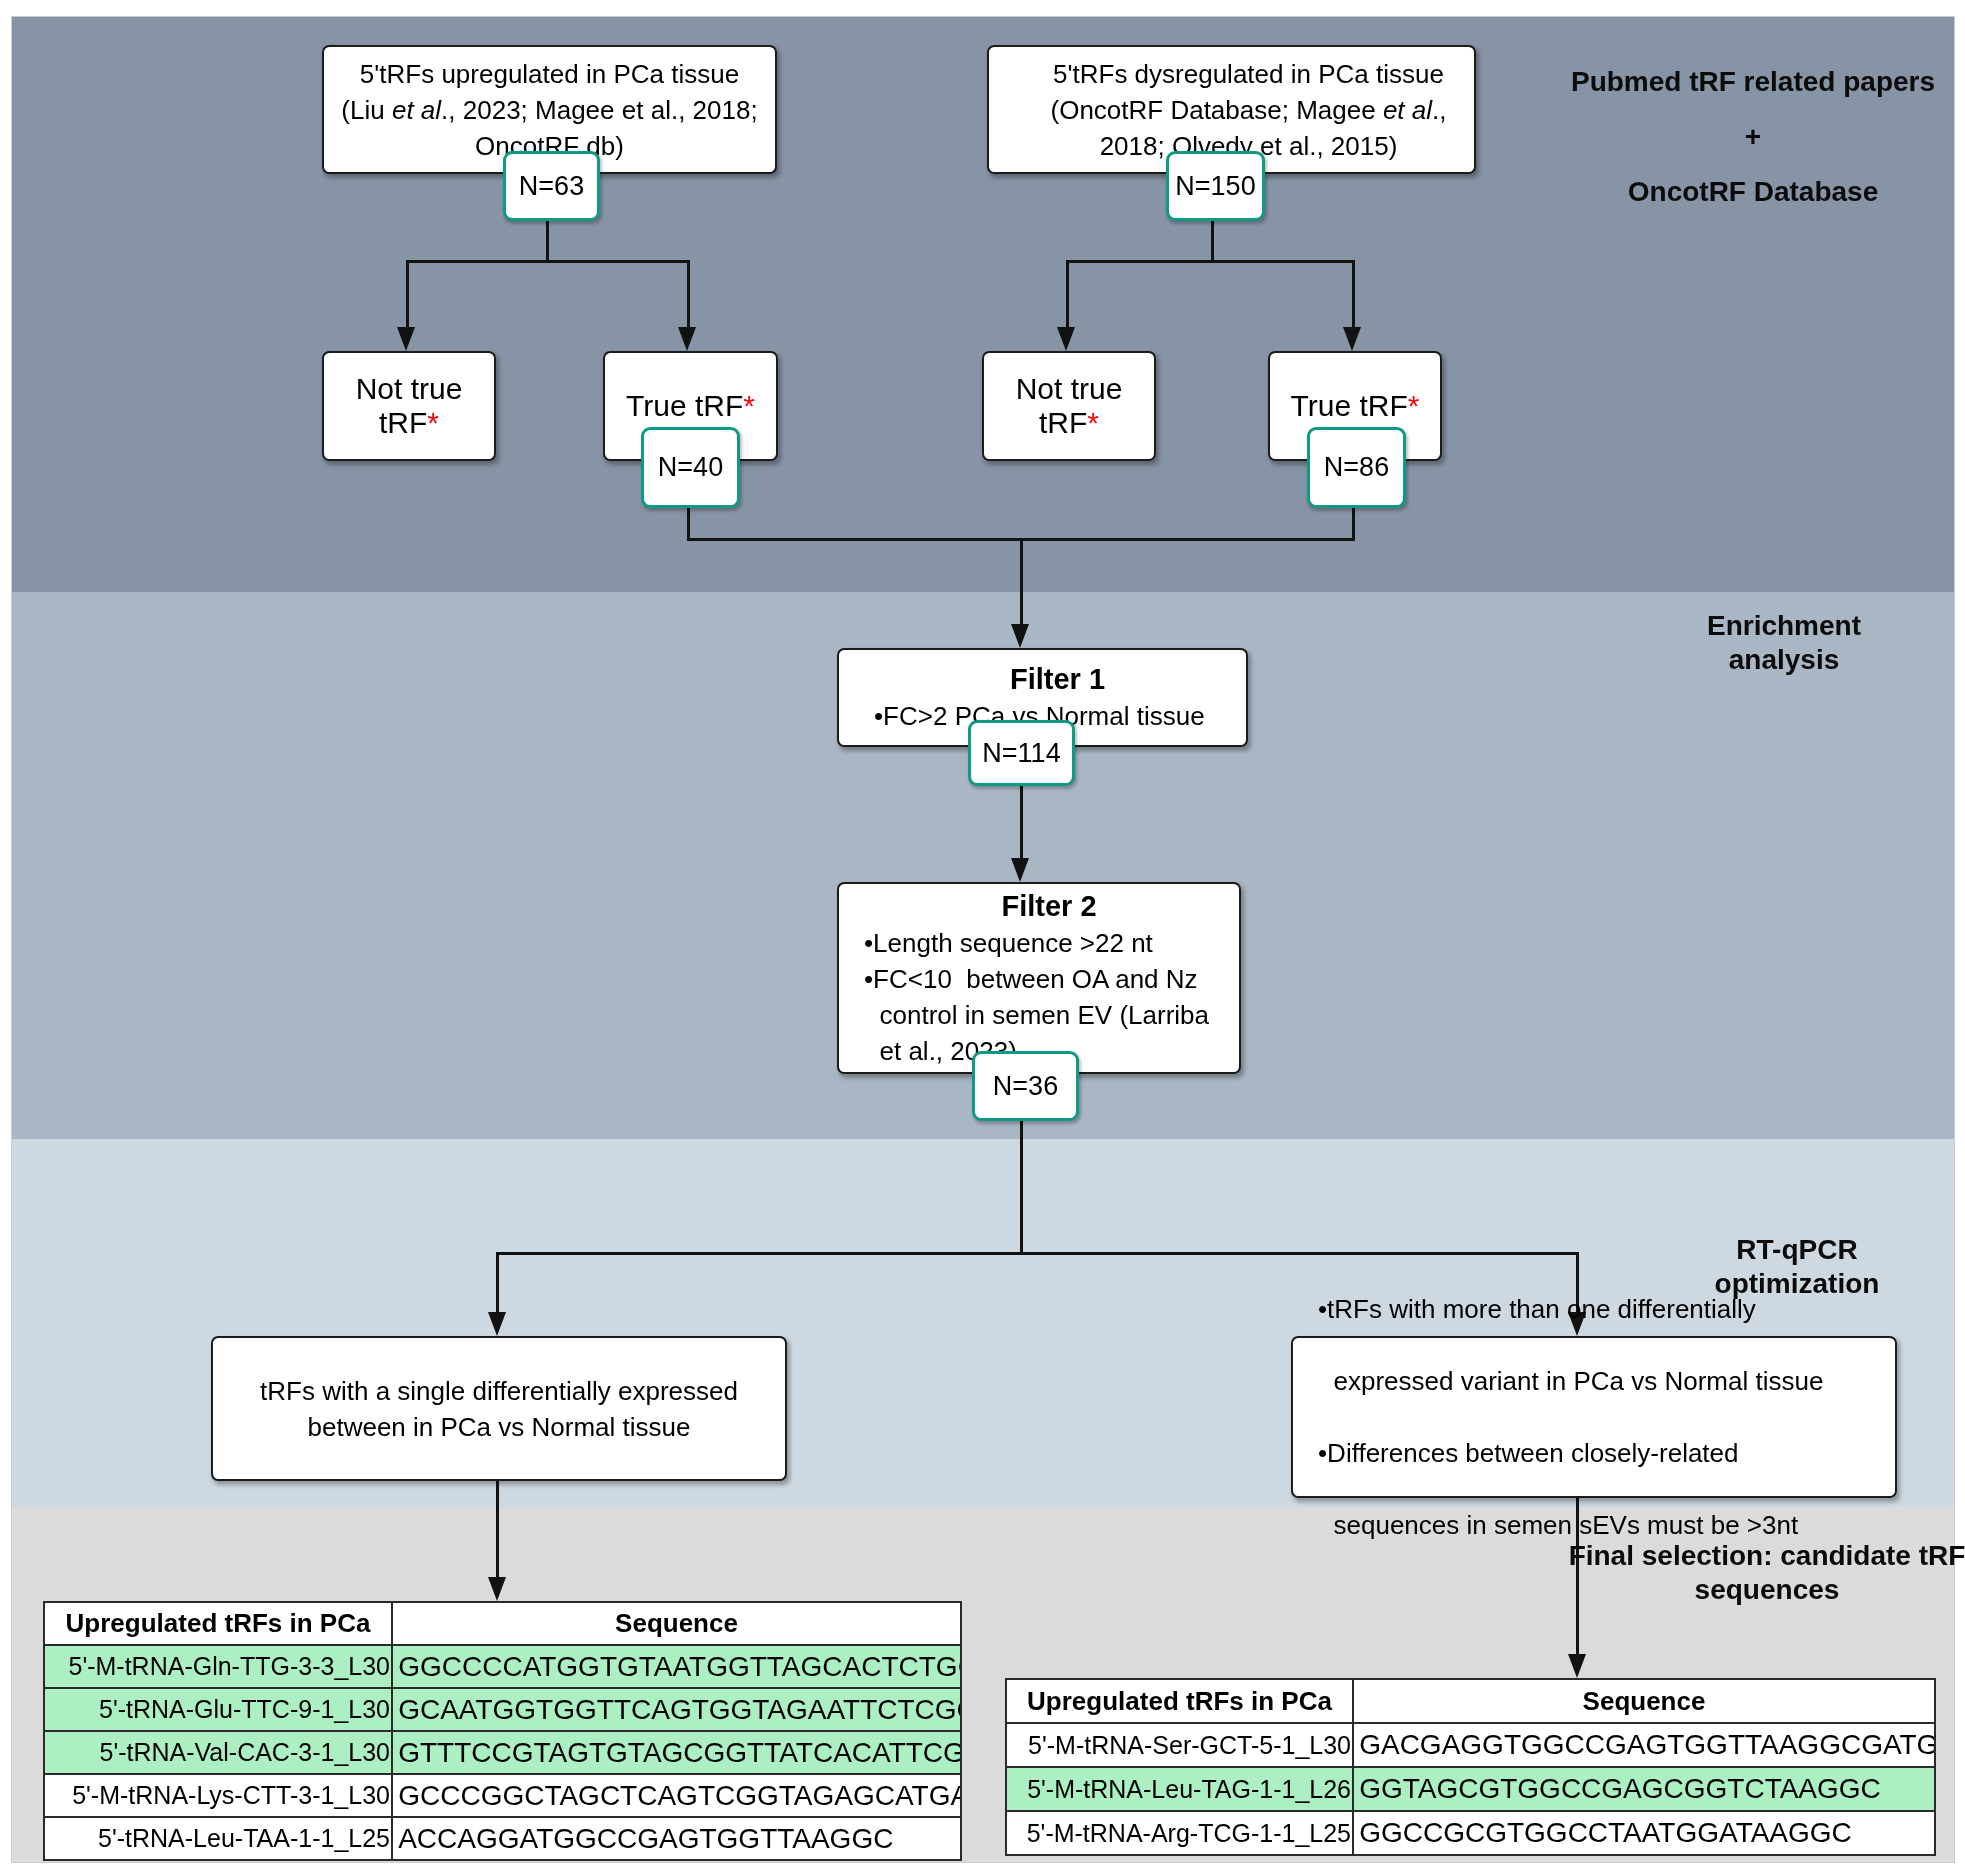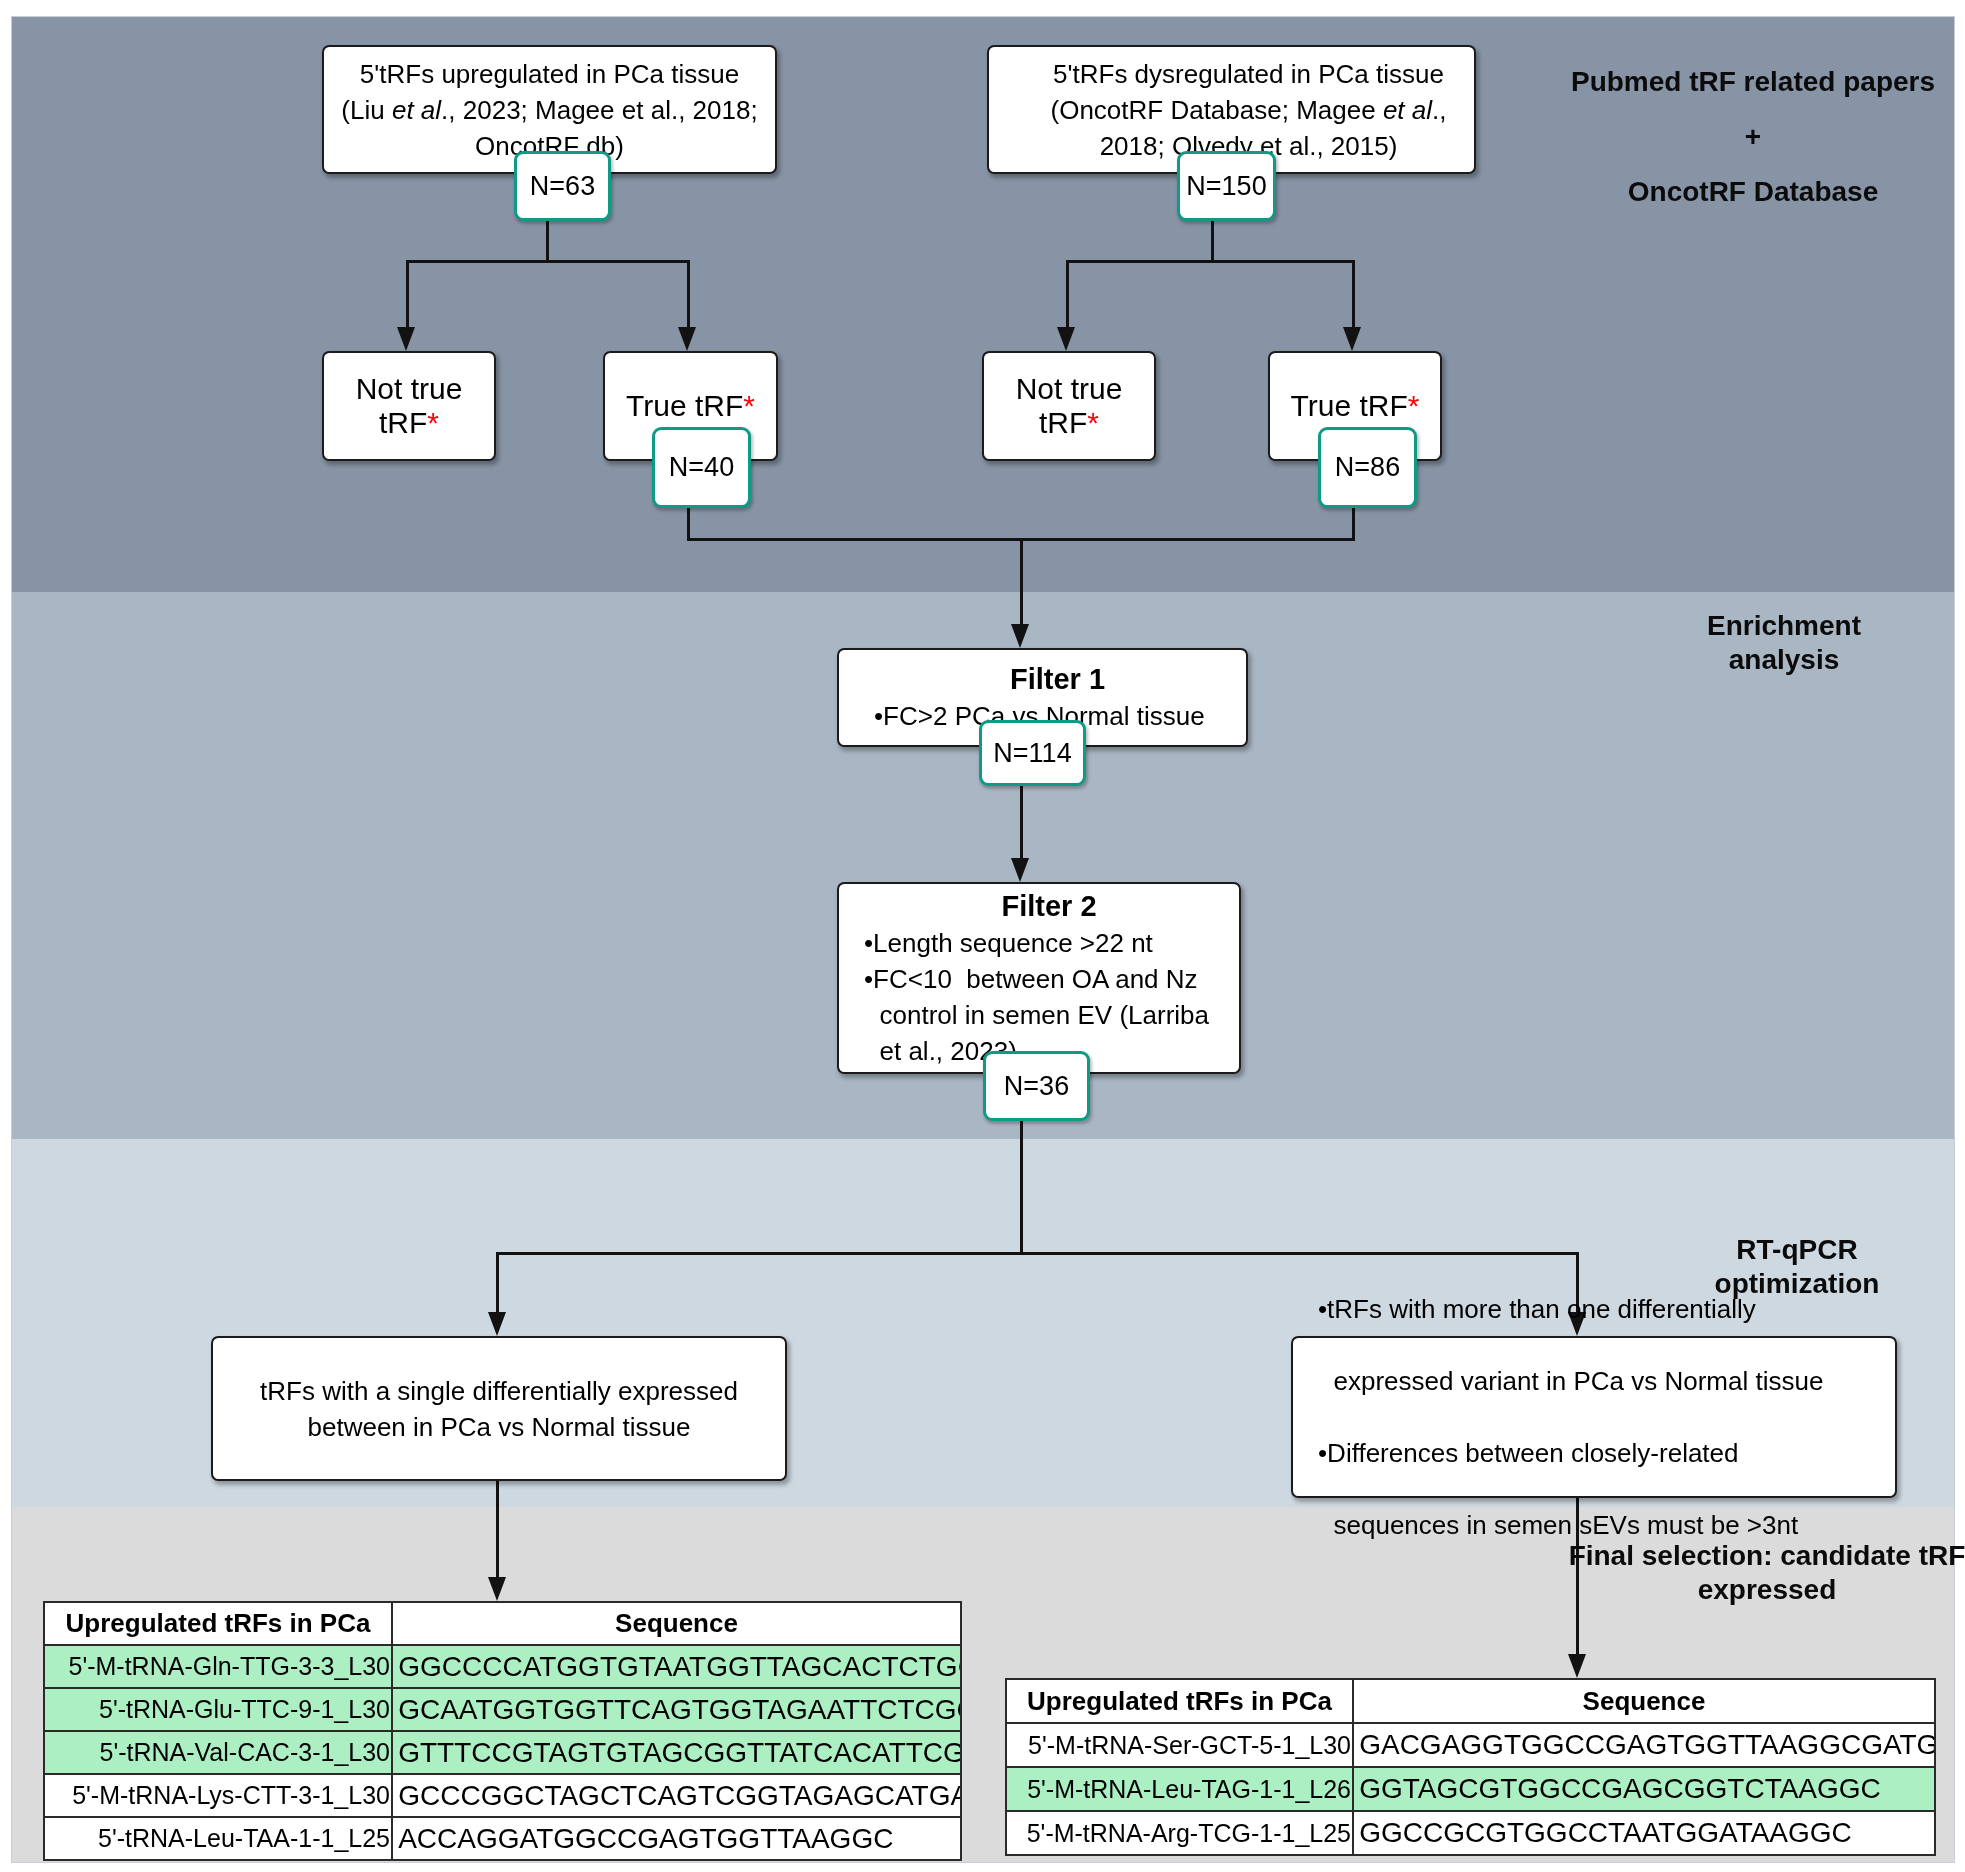--- a/index.html
+++ b/index.html
@@ -16,21 +16,21 @@
        justify-content:center;z-index:3;}
   .box.center{align-items:center;text-align:center;}
   .box .line{font-size:26px;line-height:36px;white-space:pre;}
   .box .line.indent{padding-left:15.5px;}
   .box.bullets{align-items:flex-start;text-align:left;padding-left:25px;padding-right:5.2px;}
   .box .title{font-size:29px;font-weight:bold;line-height:37px;width:100%;text-align:center;}
   .leaf-label{font-size:30px;}
   .ast{color:#f40b10;font-weight:normal;}
   .badge{position:absolute;background:#ffffff;border:3.1px solid #0e9a85;border-radius:9.3px;
          display:flex;align-items:center;justify-content:center;font-size:27px;
-         box-shadow:1.5px 2.1px 3.1px rgba(0,0,0,0.25);z-index:4;margin-left:11px;}
+         box-shadow:1.5px 2.1px 3.1px rgba(0,0,0,0.25);z-index:4;}
   .vline,.hline{position:absolute;background:#121212;z-index:2;}
   .vline{width:2.6px;}
   .hline{height:2.6px;}
   .arrowhead{position:absolute;width:0;height:0;border-left:9.8px solid transparent;
              border-right:9.8px solid transparent;border-top:24px solid #121212;z-index:2;}
   .section-label{position:absolute;font-weight:bold;font-size:28px;line-height:34px;
                  color:#0b0b0b;text-align:center;transform:translateX(-50%);z-index:3;}
   .section-label .line{white-space:pre;}
   #label-sources .line{line-height:55px;}
 
@@ -61,21 +61,21 @@
 
   <div class="section-label" id="label-sources" style="left:1753px;top:54px;">
       <div class="line">Pubmed tRF related papers</div>
       <div class="line">+</div>
       <div class="line">OncotRF Database</div>
     </div>
   <div class="section-label" style="left:1784px;top:609px;">Enrichment analysis</div>
   <div class="section-label" style="left:1797px;top:1233px;">RT-qPCR optimization</div>
   <div class="section-label" style="left:1767px;top:1539px;">
       <div class="line">Final selection: candidate tRF</div>
-      <div class="line">expressed</div>
+      <div class="line">sequences</div>
     </div>
 
   <div class="vline" style="left:546px;top:215px;height:46px;"></div>
   <div class="vline" style="left:1211px;top:215px;height:46px;"></div>
   <div class="hline" style="left:406px;top:260px;width:283px;"></div>
   <div class="hline" style="left:1066px;top:260px;width:288px;"></div>
   <div class="vline" style="left:406px;top:260px;height:68px;"></div>
   <div class="arrowhead" style="left:397px;top:327px;"></div>
   <div class="vline" style="left:687px;top:260px;height:68px;"></div>
   <div class="arrowhead" style="left:678px;top:327px;"></div>

